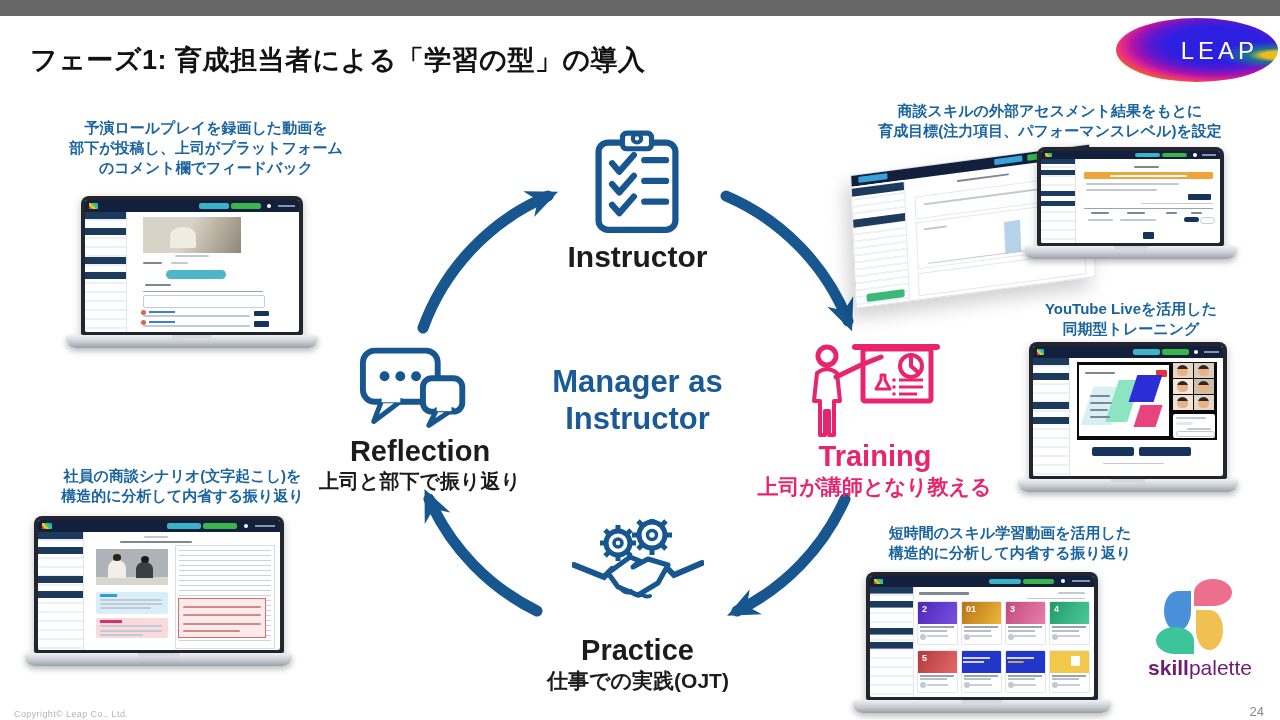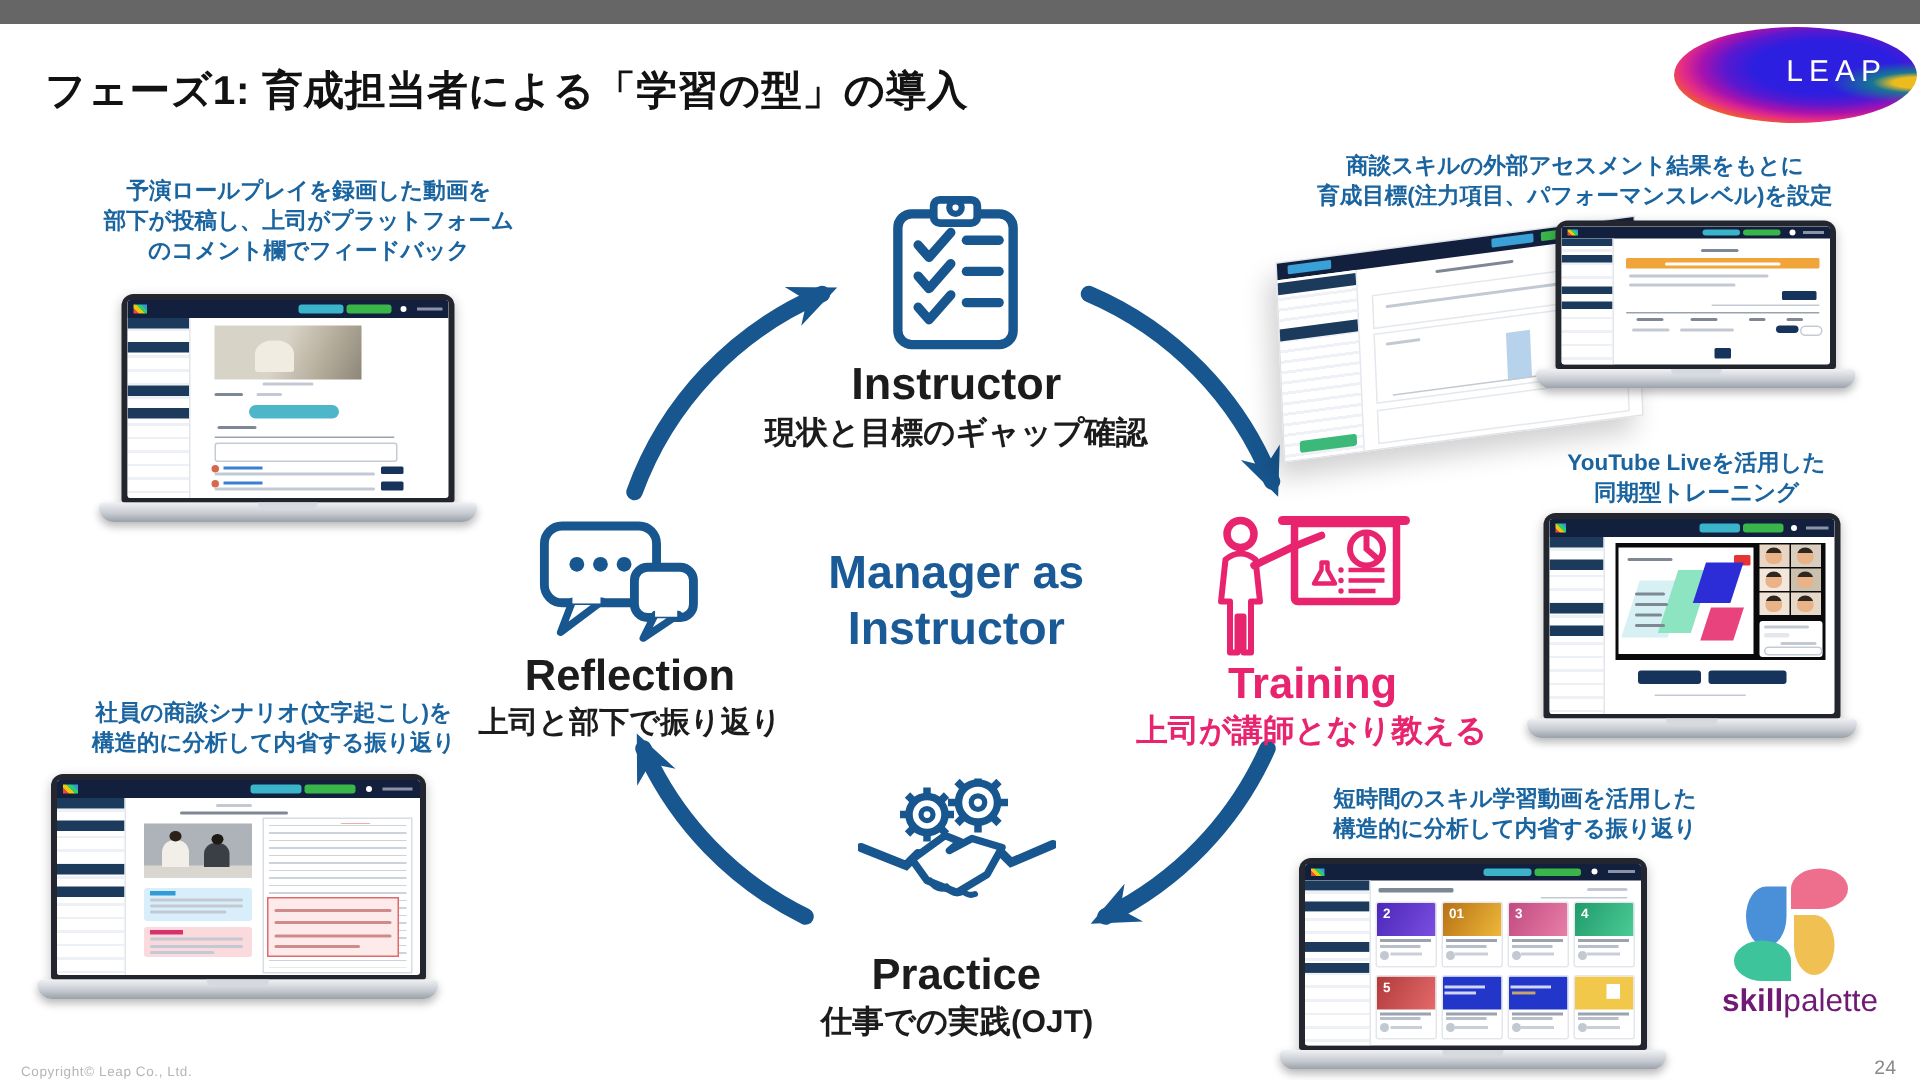--- a/index.html
+++ b/index.html
@@ -6,21 +6,21 @@
   #stage{position:relative;width:1280px;height:720px;background:#fff;overflow:hidden;
          font-family:"Liberation Sans","DejaVu Sans",sans-serif;margin:16px auto;}
   .abs{position:absolute;}
   
   #slide-title{position:absolute;left:30px;top:26px;font-size:27px;font-weight:bold;color:#121212;letter-spacing:.5px;}
   
   #leap-logo{position:absolute;left:1116px;top:2px;width:162px;height:64px;border-radius:50%;
     background:
       radial-gradient(ellipse at 100% 58%, rgba(245,196,20,.95) 0 7%, rgba(16,140,130,.8) 13%, rgba(16,140,130,0) 26%),
       radial-gradient(ellipse at 62% 42%, #2d1fe0 0 34%, #5a18cf 47%, #a812ad 58%, #e62c86 67%, #f2720c 79%, #f8b60b 91%, #f8cf4f 100%);}
-  #leap-logo span{position:absolute;right:20px;top:19px;color:#fff;font-size:20px;font-weight:400;letter-spacing:4px;}
+  #leap-logo span{position:absolute;right:20px;top:19px;color:#fff;font-size:24px;font-weight:400;letter-spacing:4px;}
   
   .note{position:absolute;color:#1a64a0;font-weight:bold;font-size:15px;line-height:20px;text-align:center;}
   
   .cyl{position:absolute;font-weight:bold;color:#1c1c1c;text-align:center;}
   #manager-center{position:absolute;left:495px;top:347px;width:285px;font-size:31px;line-height:37px;
                   color:#1a5a96;font-weight:bold;text-align:center;}
   .pink{color:#e9246e !important;}
   
   .lap{position:absolute;}
   .scr{position:relative;margin:0 auto;height:calc(100% - 13px);background:#23262e;
@@ -201,21 +201,20 @@
           <circle r="4.5" stroke-width="3.5"></circle>
       </g>
     </g>
     <path d="M2 46 L32 58 L40 50" fill="none" stroke="#17568e" stroke-width="6" stroke-linecap="round"></path>
     <path d="M130 44 L102 56 L94 48" fill="none" stroke="#17568e" stroke-width="6" stroke-linecap="round"></path>
     <path d="M36 54 L58 38 L68 42 L61 48 L76 40 L96 46 L86 64 L66 76 L46 68 Z" fill="#fff" stroke="#17568e" stroke-width="5" stroke-linejoin="round"></path>
     <path d="M48 68 q4 7 11 5 M59 72 q4 6 10 4 M69 74 q4 5 9 3" fill="none" stroke="#17568e" stroke-width="4" stroke-linecap="round"></path>
   </svg>
 
   <div class="cyl" style="left:490px;top:224px;width:295px;font-size:30px;">Instructor</div>
-  <div class="cyl" style="left:465px;top:258px;width:345px;font-size:21px;">現状と目標のギャップ確認</div>
 
   <div id="manager-center">
     <div>Manager as</div>
     <div>Instructor</div>
   </div>
 
   <div class="cyl" style="left:330px;top:419px;width:180px;font-size:29px;">Reflection</div>
   <div class="cyl" style="left:308px;top:452px;width:224px;font-size:20px;">上司と部下で振り返り</div>
 
   <div class="cyl pink" style="left:780px;top:424px;width:190px;font-size:29px;">Training</div>

